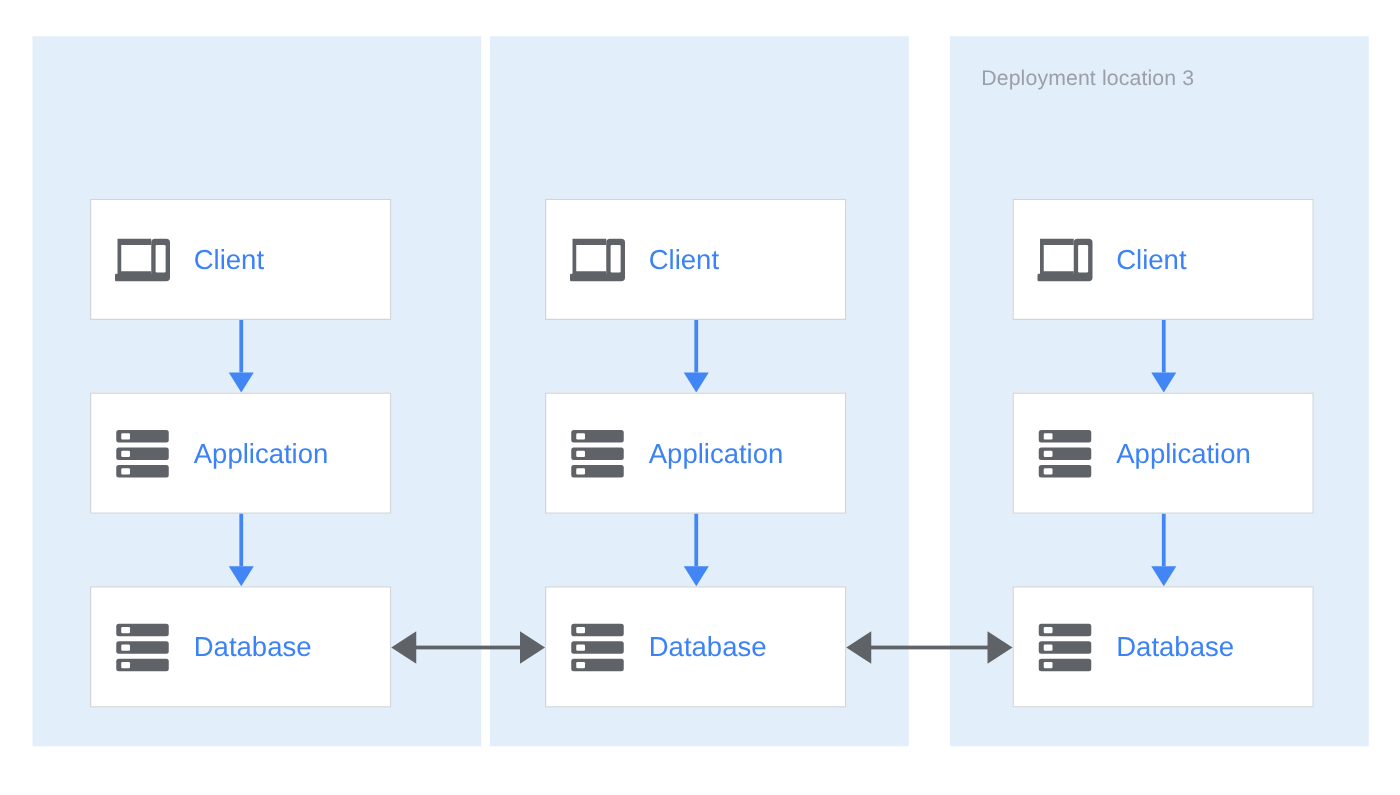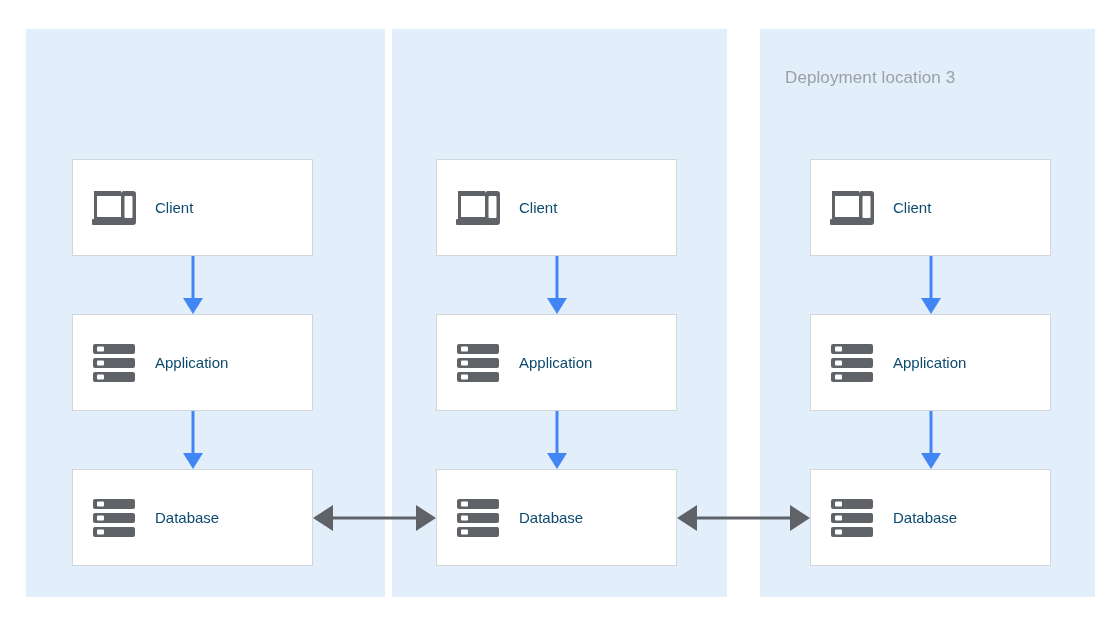--- a/index.html
+++ b/index.html
@@ -15,21 +15,21 @@
     position:absolute;color:#9aa0a6;font-size:17px;letter-spacing:.1px;
     white-space:nowrap;
   }
 
   .node{
     position:absolute;background:#ffffff;border:1px solid #d2d6da;
     box-sizing:border-box;display:flex;align-items:center;
   }
   .node .ico{flex:0 0 auto;display:flex;align-items:center;justify-content:center;}
   .node .lbl{
-    color:#0c4a6e;font-size:15px;white-space:nowrap;line-height:1;
+    color:#3b82f6;font-size:22px;white-space:nowrap;line-height:1;
   }
 
   
   .vconn{position:absolute;}
   .vconn .stem{
     position:absolute;left:50%;transform:translateX(-50%);
     width:3px;background:#4285f4;top:0;
   }
   .vconn .head{
     position:absolute;left:50%;transform:translateX(-50%);
@@ -154,21 +154,21 @@
         <rect x="2" y="17" width="42" height="10" rx="2" fill="#5f6368"></rect>
         <rect x="6" y="19.5" width="7" height="5" rx="1" fill="#ffffff"></rect>
         <rect x="2" y="31" width="42" height="10" rx="2" fill="#5f6368"></rect>
         <rect x="6" y="33.5" width="7" height="5" rx="1" fill="#ffffff"></rect>
       </svg>
     </span>
     <span class="lbl" style="margin-left:18px;">Database</span>
   </div>
 
   <div class="panel" style="left:760px;top:29px;width:335px;height:568px;"></div>
-  <div class="panel-title" style="left:785px;top:68px;text-align:center;">Deployment location 3</div>
+  <div class="panel-title" style="left:785px;top:53px;text-align:center;">Deployment location 3</div>
 
   <div class="node" style="left:810px;top:159px;width:241px;height:97px;">
     <span class="ico" style="width:46px;height:40px;margin-left:18px;">
       <svg width="46" height="38" viewBox="0 0 46 38" aria-hidden="true">
         <path d="M3 2 h27 v5 h-24 v21 h24 v5 h-27 z" fill="#5f6368"></path>
         <rect x="1" y="30" width="32" height="6" rx="1" fill="#5f6368"></rect>
         <rect x="30" y="2" width="15" height="34" rx="3" fill="#5f6368"></rect>
         <rect x="33.5" y="7" width="8" height="22" rx="1" fill="#ffffff"></rect>
       </svg>
     </span>

